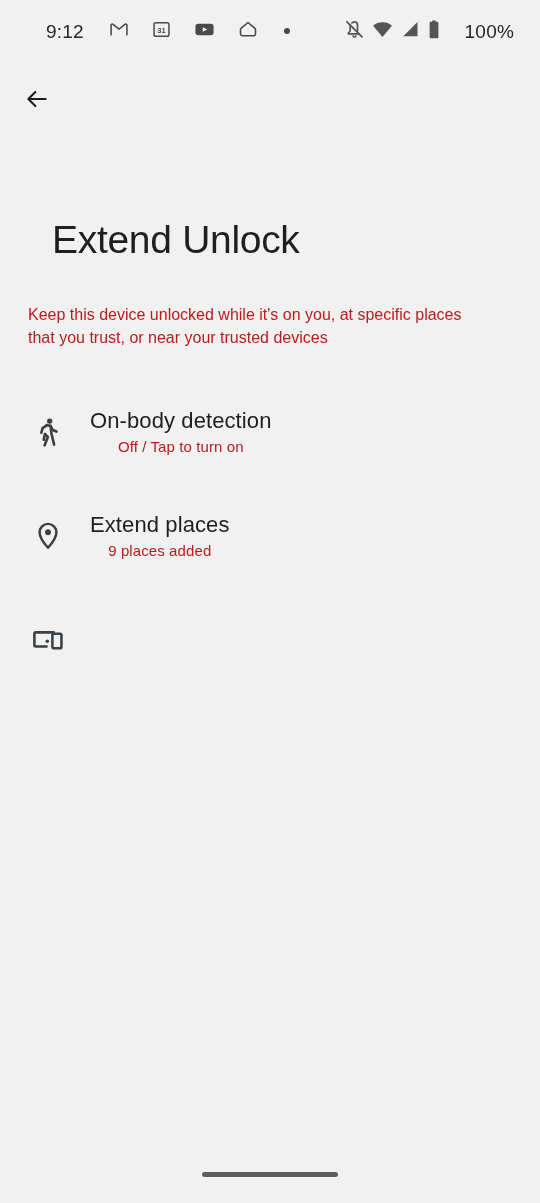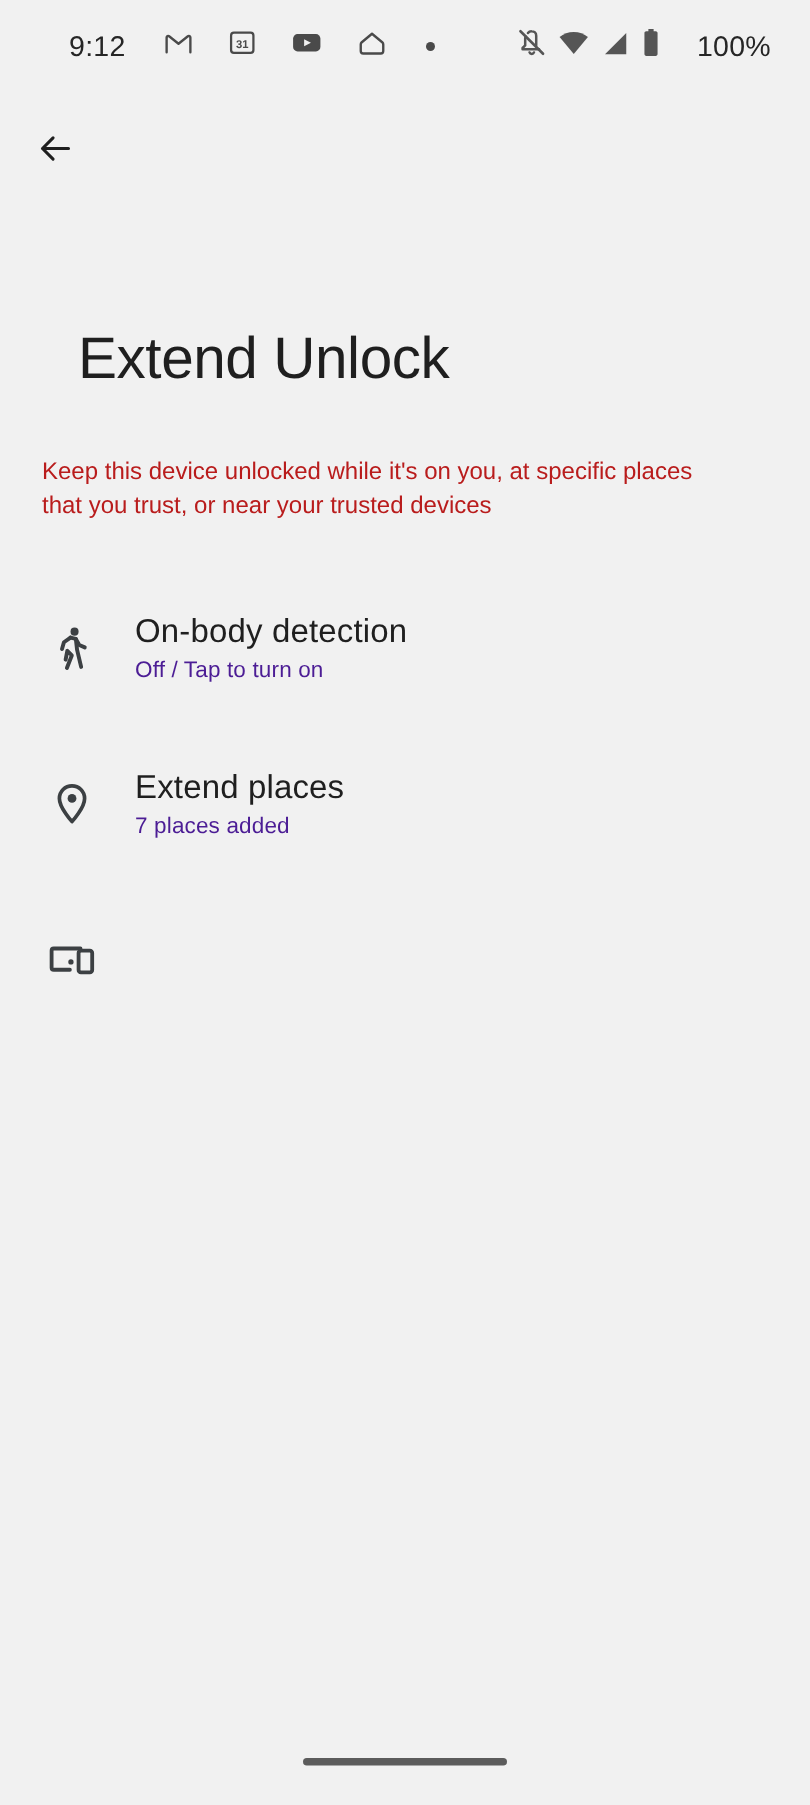--- a/index.html
+++ b/index.html
@@ -99,20 +99,21 @@
     color: #b91c1c;
     margin: 0;
   }
 
   
   .list {
     position: absolute;
     top: 380px;
     left: 0;
     width: 468px;
+    text-align: center;
   }
   .list-item {
     position: relative;
     height: 104px;
     display: flex;
     align-items: center;
     padding: 0 24px 0 26px;
     box-sizing: border-box;
     cursor: pointer;
   }
@@ -134,21 +135,21 @@
   .item-title {
     font-size: 22px;
     font-weight: 400;
     color: #1f1f1f;
     line-height: 28px;
     letter-spacing: 0.1px;
   }
   .item-sub {
     font-size: 15px;
     font-weight: 400;
-    color: #4c1d95;
+    color: #b91c1c;
     line-height: 20px;
     letter-spacing: 0.1px;
   }
 
   
   .nav-bar {
     position: absolute;
     left: 0;
     bottom: 0;
     width: 540px;
@@ -265,21 +266,21 @@
 
   <div class="list-item">
     <span class="item-icon">
       <svg width="32" height="32" viewBox="0 0 24 24">
         <path d="M12 2.9c-3.5 0-6.3 2.8-6.3 6.3 0 4.7 6.3 11.6 6.3 11.6s6.3-6.9 6.3-11.6c0-3.5-2.8-6.3-6.3-6.3z" fill="none" stroke="#3c4043" stroke-width="1.85" stroke-linejoin="round"></path>
         <circle cx="12" cy="9.2" r="2.2" fill="#3c4043"></circle>
       </svg>
     </span>
     <span class="item-text">
       <span class="item-title">Extend places</span>
-      <span class="item-sub">7 places added</span>
+      <span class="item-sub">9 places added</span>
     </span>
   </div>
 
   <div class="list-item">
     <span class="item-icon">
       <svg width="34" height="34" viewBox="0 0 24 24">
         <path d="M16 6.6H3.4c-.6 0-1 .4-1 1v8c0 .6.4 1 1 1H11" fill="none" stroke="#3c4043" stroke-width="1.8" stroke-linecap="round" stroke-linejoin="round"></path>
         <circle cx="11.5" cy="12.9" r="1.25" fill="#3c4043"></circle>
         <rect x="15.1" y="7.6" width="6.4" height="10.2" rx="1.1" fill="none" stroke="#3c4043" stroke-width="1.8" stroke-linejoin="round"></rect>
       </svg>

